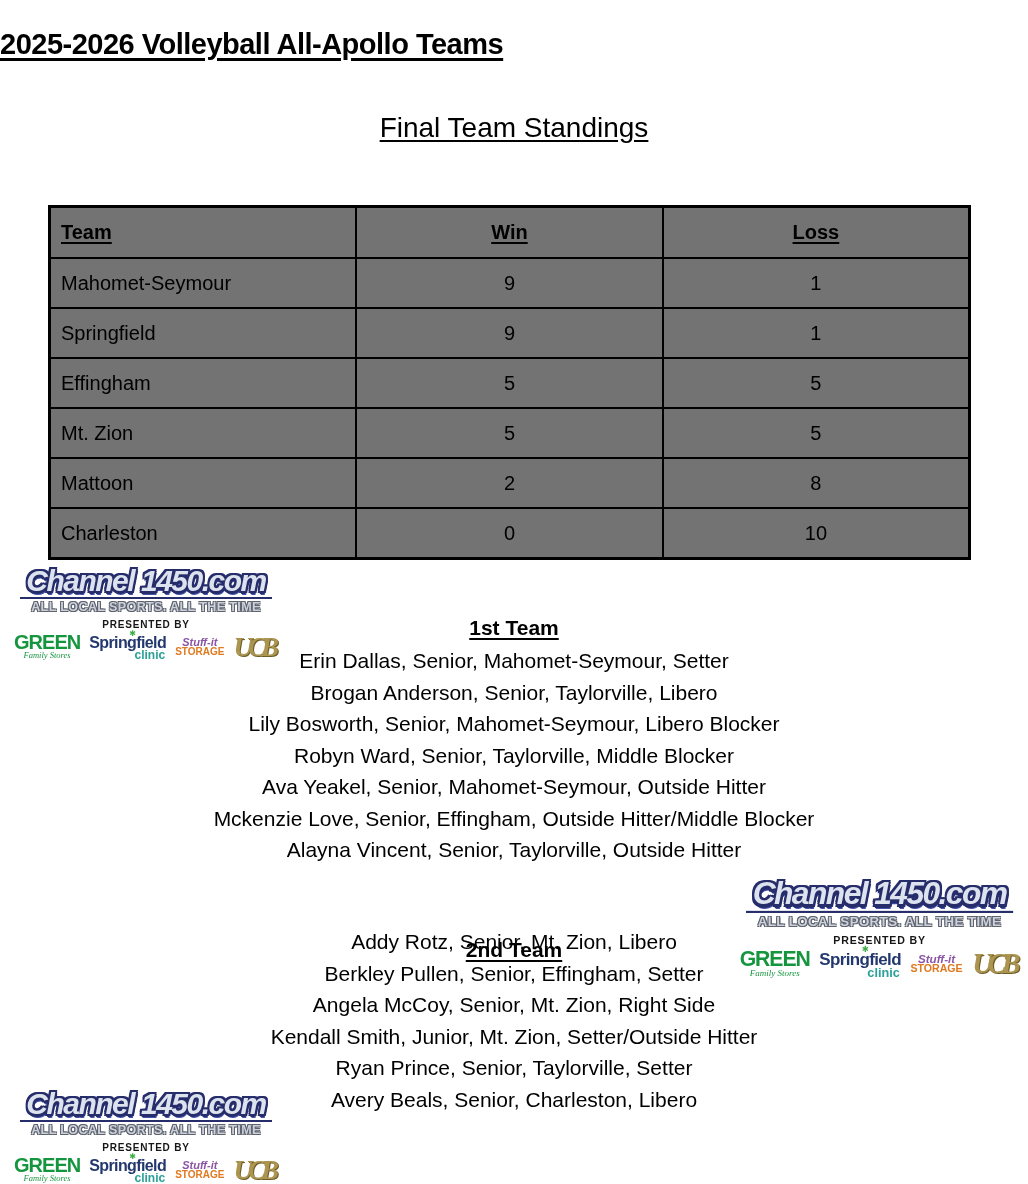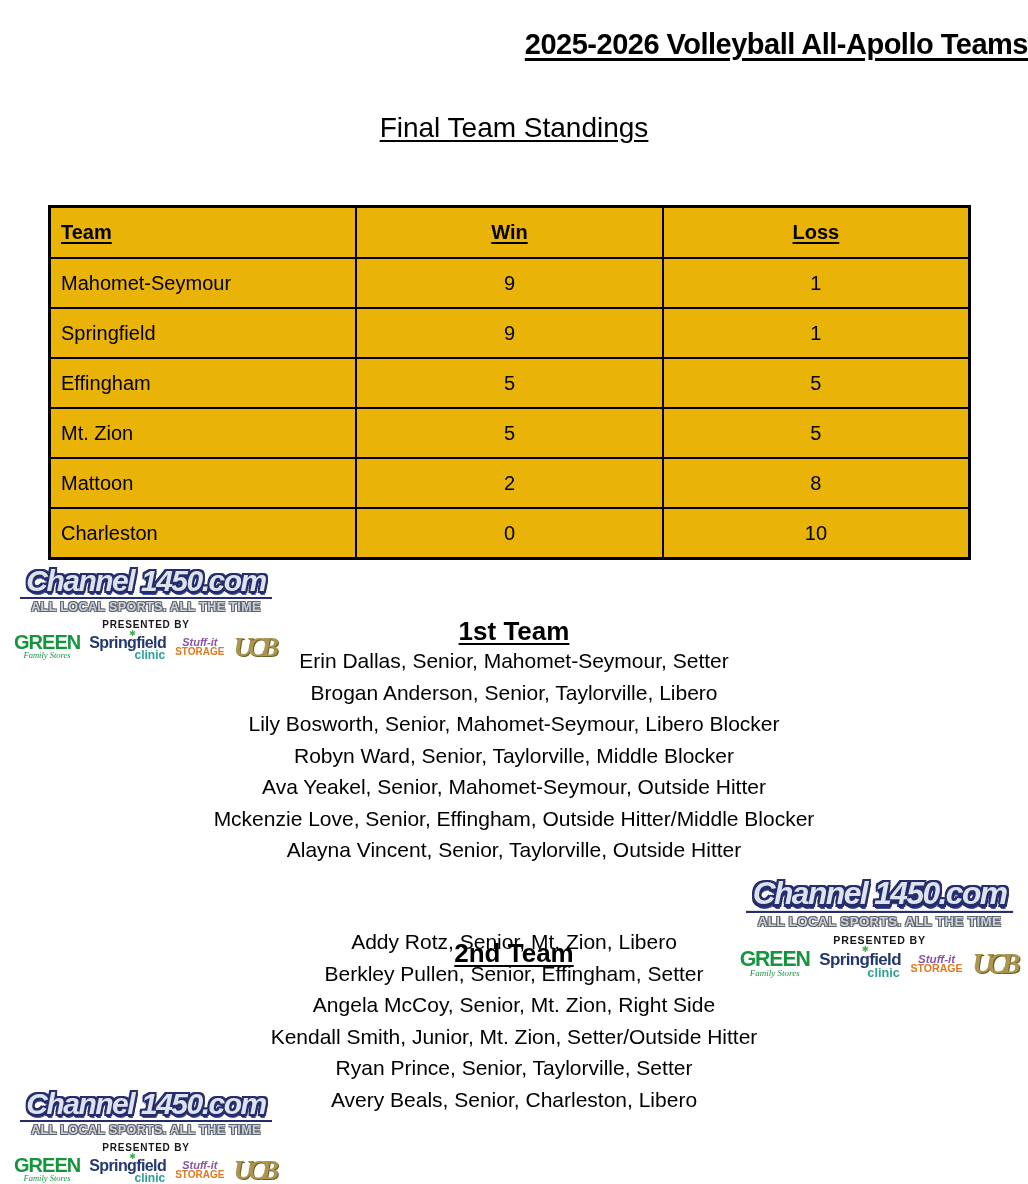--- a/index.html
+++ b/index.html
@@ -3,44 +3,44 @@
 <meta charset="utf-8">
 <style>
   html,body { margin:0; padding:0; background:#ffffff; }
   body {
     width:1028px; height:1184px; position:relative; overflow:hidden;
     font-family:"Liberation Sans", sans-serif; color:#000;
   }
 
   
   .page-title {
-    position:absolute; top:28px; left:0; width:100%; text-align:right;
+    position:absolute; top:28px; left:0; width:100%; text-align:left;
     font-size:29px; font-weight:700; letter-spacing:-0.5px;
     text-decoration:underline; text-decoration-thickness:3px; text-underline-offset:4px;
   }
   .subtitle {
     position:absolute; top:112px; left:0; width:100%; text-align:center;
     font-size:28px; text-decoration:underline; text-underline-offset:3px;
   }
 
   
   table.standings {
     position:absolute; left:48px; top:205px; width:923px;
     border-collapse:collapse; border:3px solid #000; table-layout:fixed;
   }
-  .standings th, .standings td { border:2px solid #000; font-size:20px; background:#eab308; }
+  .standings th, .standings td { border:2px solid #000; font-size:20px; background:#737373; }
   .standings th { height:47px; font-weight:700; text-decoration:underline; text-underline-offset:3px; }
   .standings td { height:46px; }
   .col-team { text-align:left; padding-left:10px; }
   .col-num  { text-align:center;margin-left:37px; }
 
   
   .section-heading {
     position:absolute; left:0; width:100%; text-align:center;
-    font-size:26px; font-weight:700; text-decoration:underline; text-underline-offset:3px;
+    font-size:21px; font-weight:700; text-decoration:underline; text-underline-offset:3px;
   }
   .players {
     position:absolute; left:0; width:100%; text-align:center;
     font-size:21px; line-height:31.5px;
   }
   #first-heading  { top:616px; }
   #first-players  { top:645px; }
   #second-heading { top:938px; }
   #second-players { top:926px; }
 

